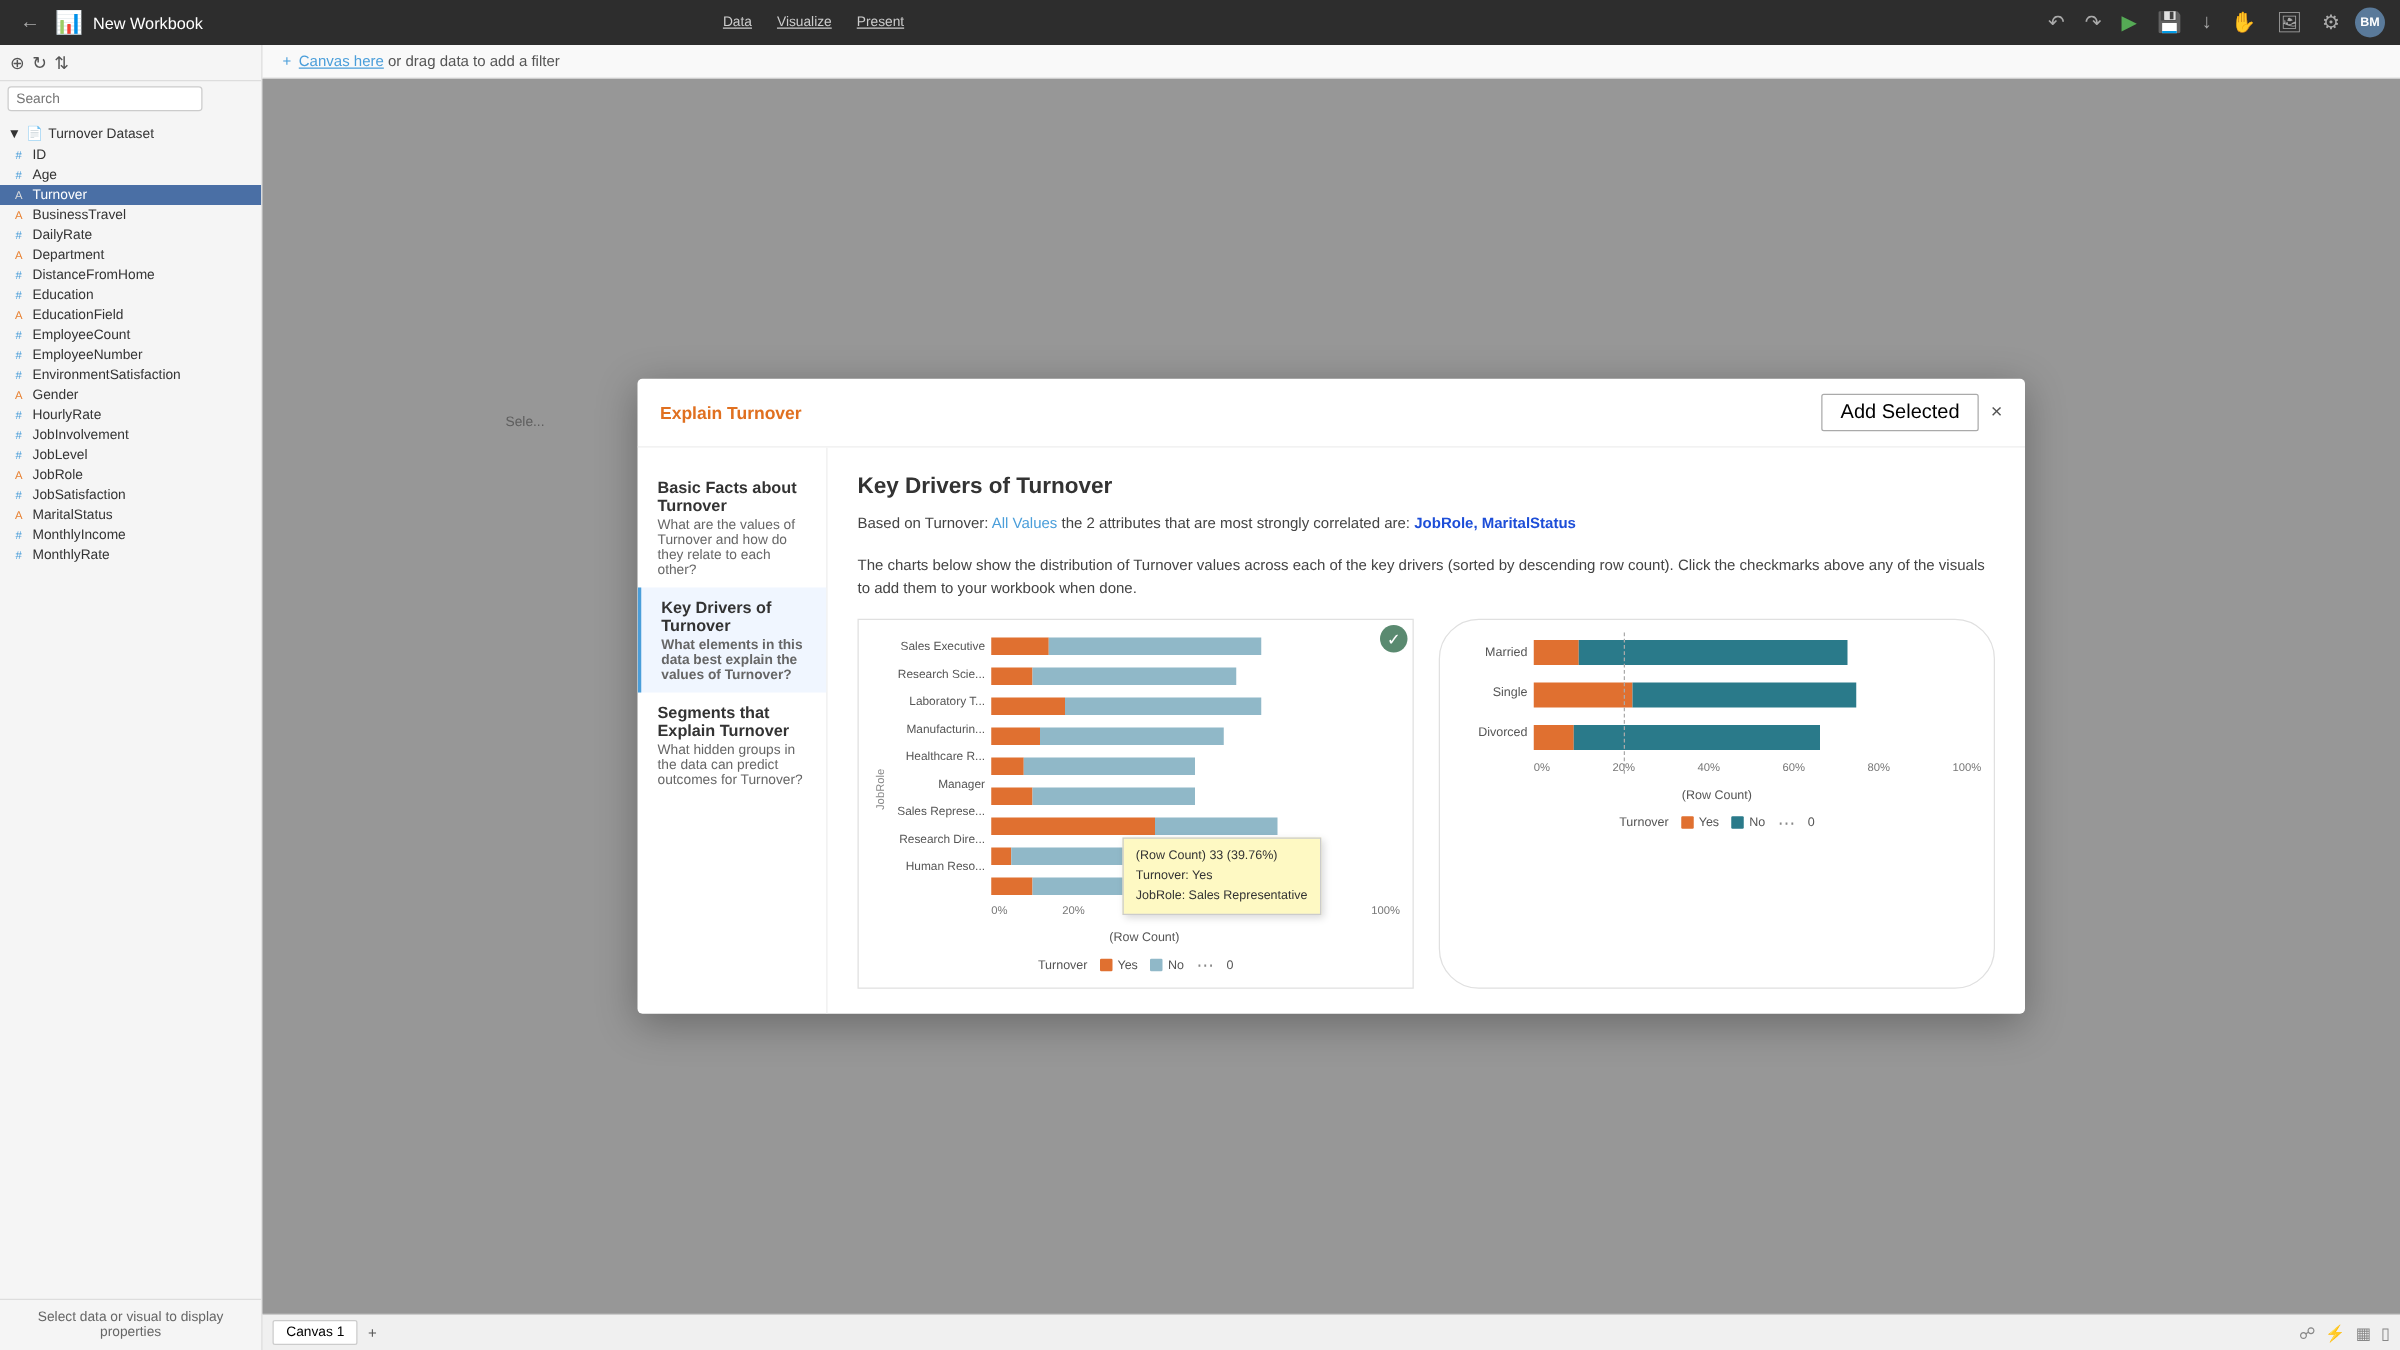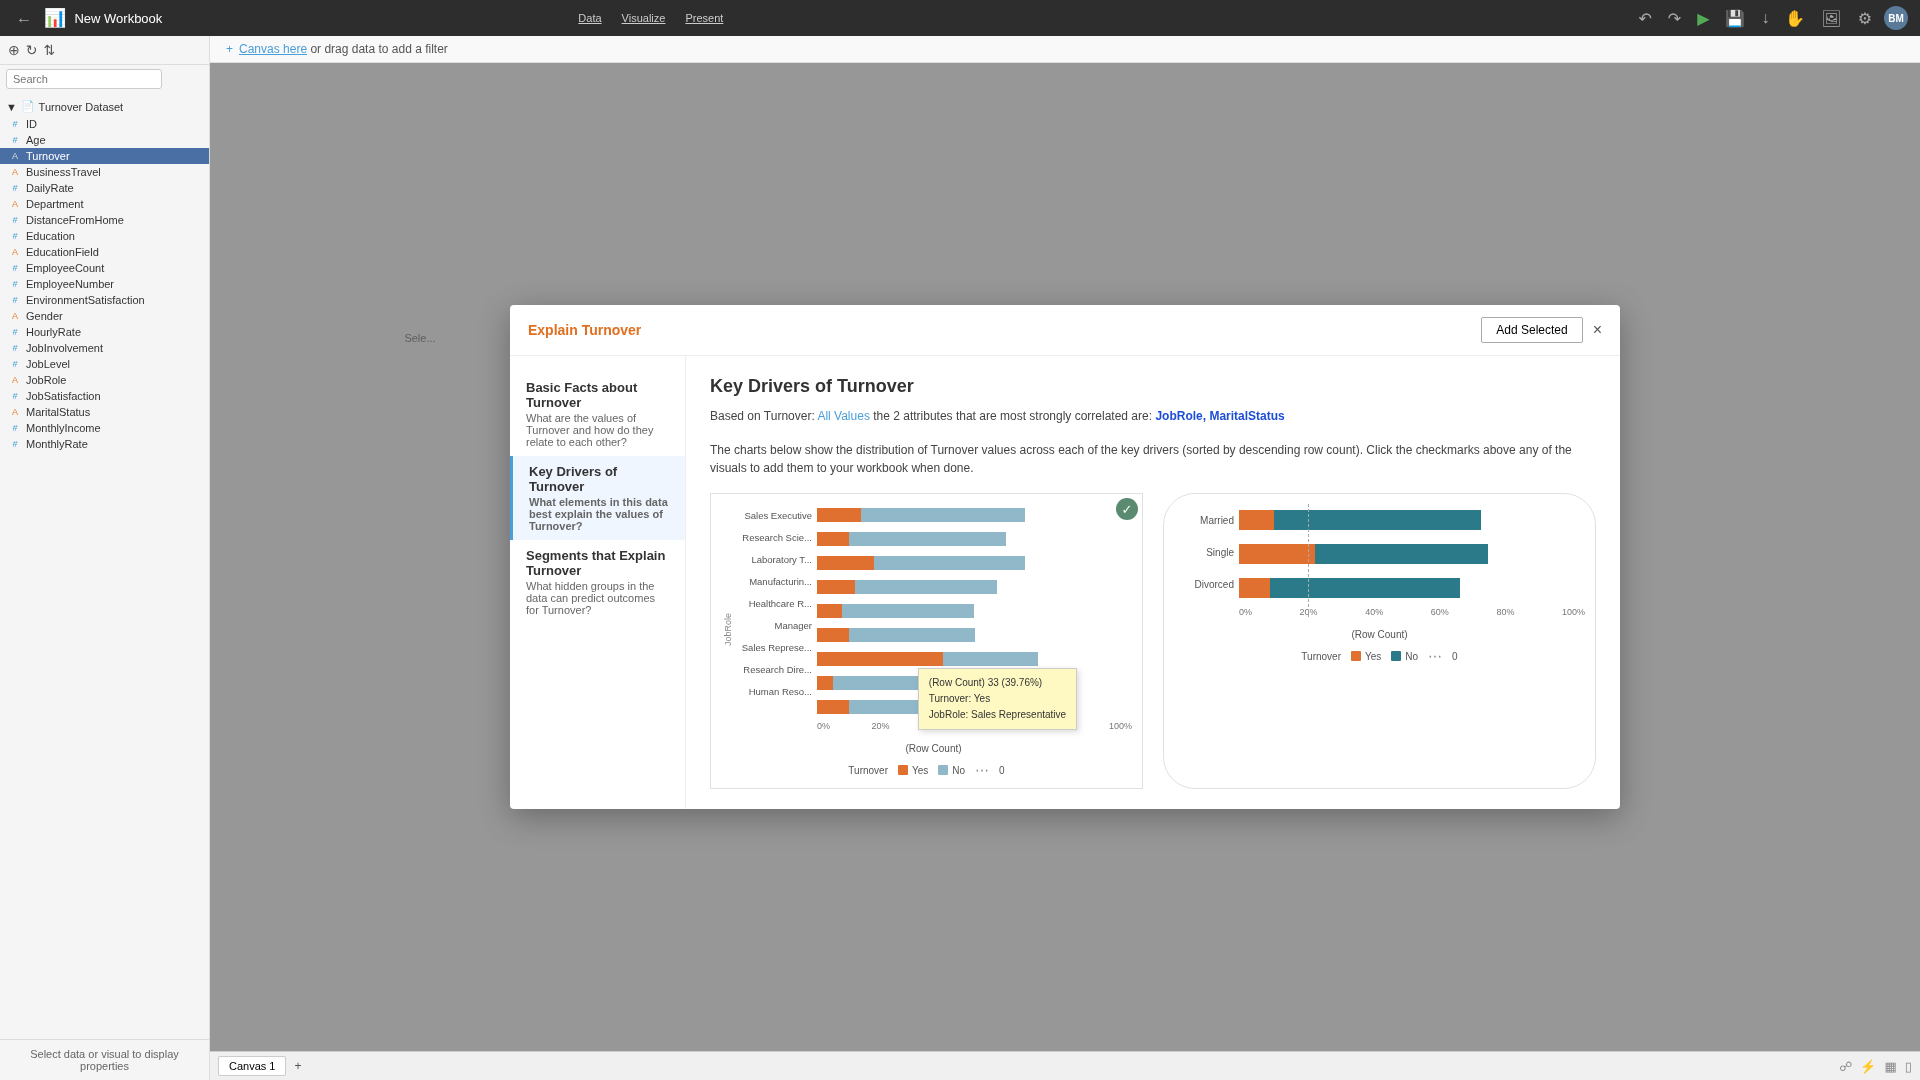--- a/index.html
+++ b/index.html
@@ -41,27 +41,27 @@
     .canvas-tabs { background: #f0f0f0; border-top: 1px solid #ccc; display: flex; align-items: center; padding: 4px 8px; gap: 8px; }
     .canvas-tab { background: white; border: 1px solid #ccc; padding: 3px 10px; font-size: 11px; cursor: pointer; border-radius: 2px; }
     .canvas-tab-icon { color: #555; font-size: 12px; cursor: pointer; }
 
     
     .modal-overlay { position: absolute; top: 0; left: 0; right: 0; bottom: 0; background: rgba(0,0,0,0.3); display: flex; align-items: center; justify-content: center; z-index: 100; }
     .modal { background: white; width: 1110px; max-height: 580px; border-radius: 4px; box-shadow: 0 8px 32px rgba(0,0,0,0.3); display: flex; flex-direction: column; overflow: hidden; }
     .modal-header { display: flex; align-items: center; justify-content: space-between; padding: 12px 18px; border-bottom: 1px solid #eee; }
     .modal-title { color: #e07020; font-size: 14px; font-weight: 600; }
     .modal-header-right { display: flex; align-items: center; gap: 10px; }
-    .add-selected-btn { border: 1px solid #aaa; background: white; padding: 5px 14px; font-size: 12px; cursor: pointer; border-radius: 2px; }
+    .add-selected-btn { border: 1px solid #aaa; background: white; padding: 5px 14px; font-size: 16px; cursor: pointer; border-radius: 2px; }
     .modal-close { background: none; border: none; font-size: 16px; cursor: pointer; color: #555; }
 
     .modal-body { display: flex; flex: 1; overflow: hidden; }
 
     
-    .modal-nav { width: 176px; border-right: 1px solid #eee; padding: 16px 0; flex-shrink: 0; }
+    .modal-nav { width: 152px; border-right: 1px solid #eee; padding: 16px 0; flex-shrink: 0; }
     .modal-nav-item { padding: 8px 16px; font-size: 12px; color: #333; cursor: pointer; }
     .modal-nav-item.active { border-left: 3px solid #4a9eda; background: #f0f6ff; font-weight: 600; }
     .modal-nav-title { font-size: 13px; font-weight: 600; color: #333; margin-bottom: 2px; }
     .modal-nav-sub { font-size: 11px; color: #666; margin-top: 2px; }
 
     
     .modal-content { flex: 1; padding: 20px 24px; overflow-y: auto; }
     .modal-section-title { font-size: 18px; font-weight: 600; color: #333; margin-bottom: 10px; }
     .modal-description { font-size: 12px; color: #444; line-height: 1.5; margin-bottom: 16px; }
     .modal-description .highlight { color: #4a9eda; }

